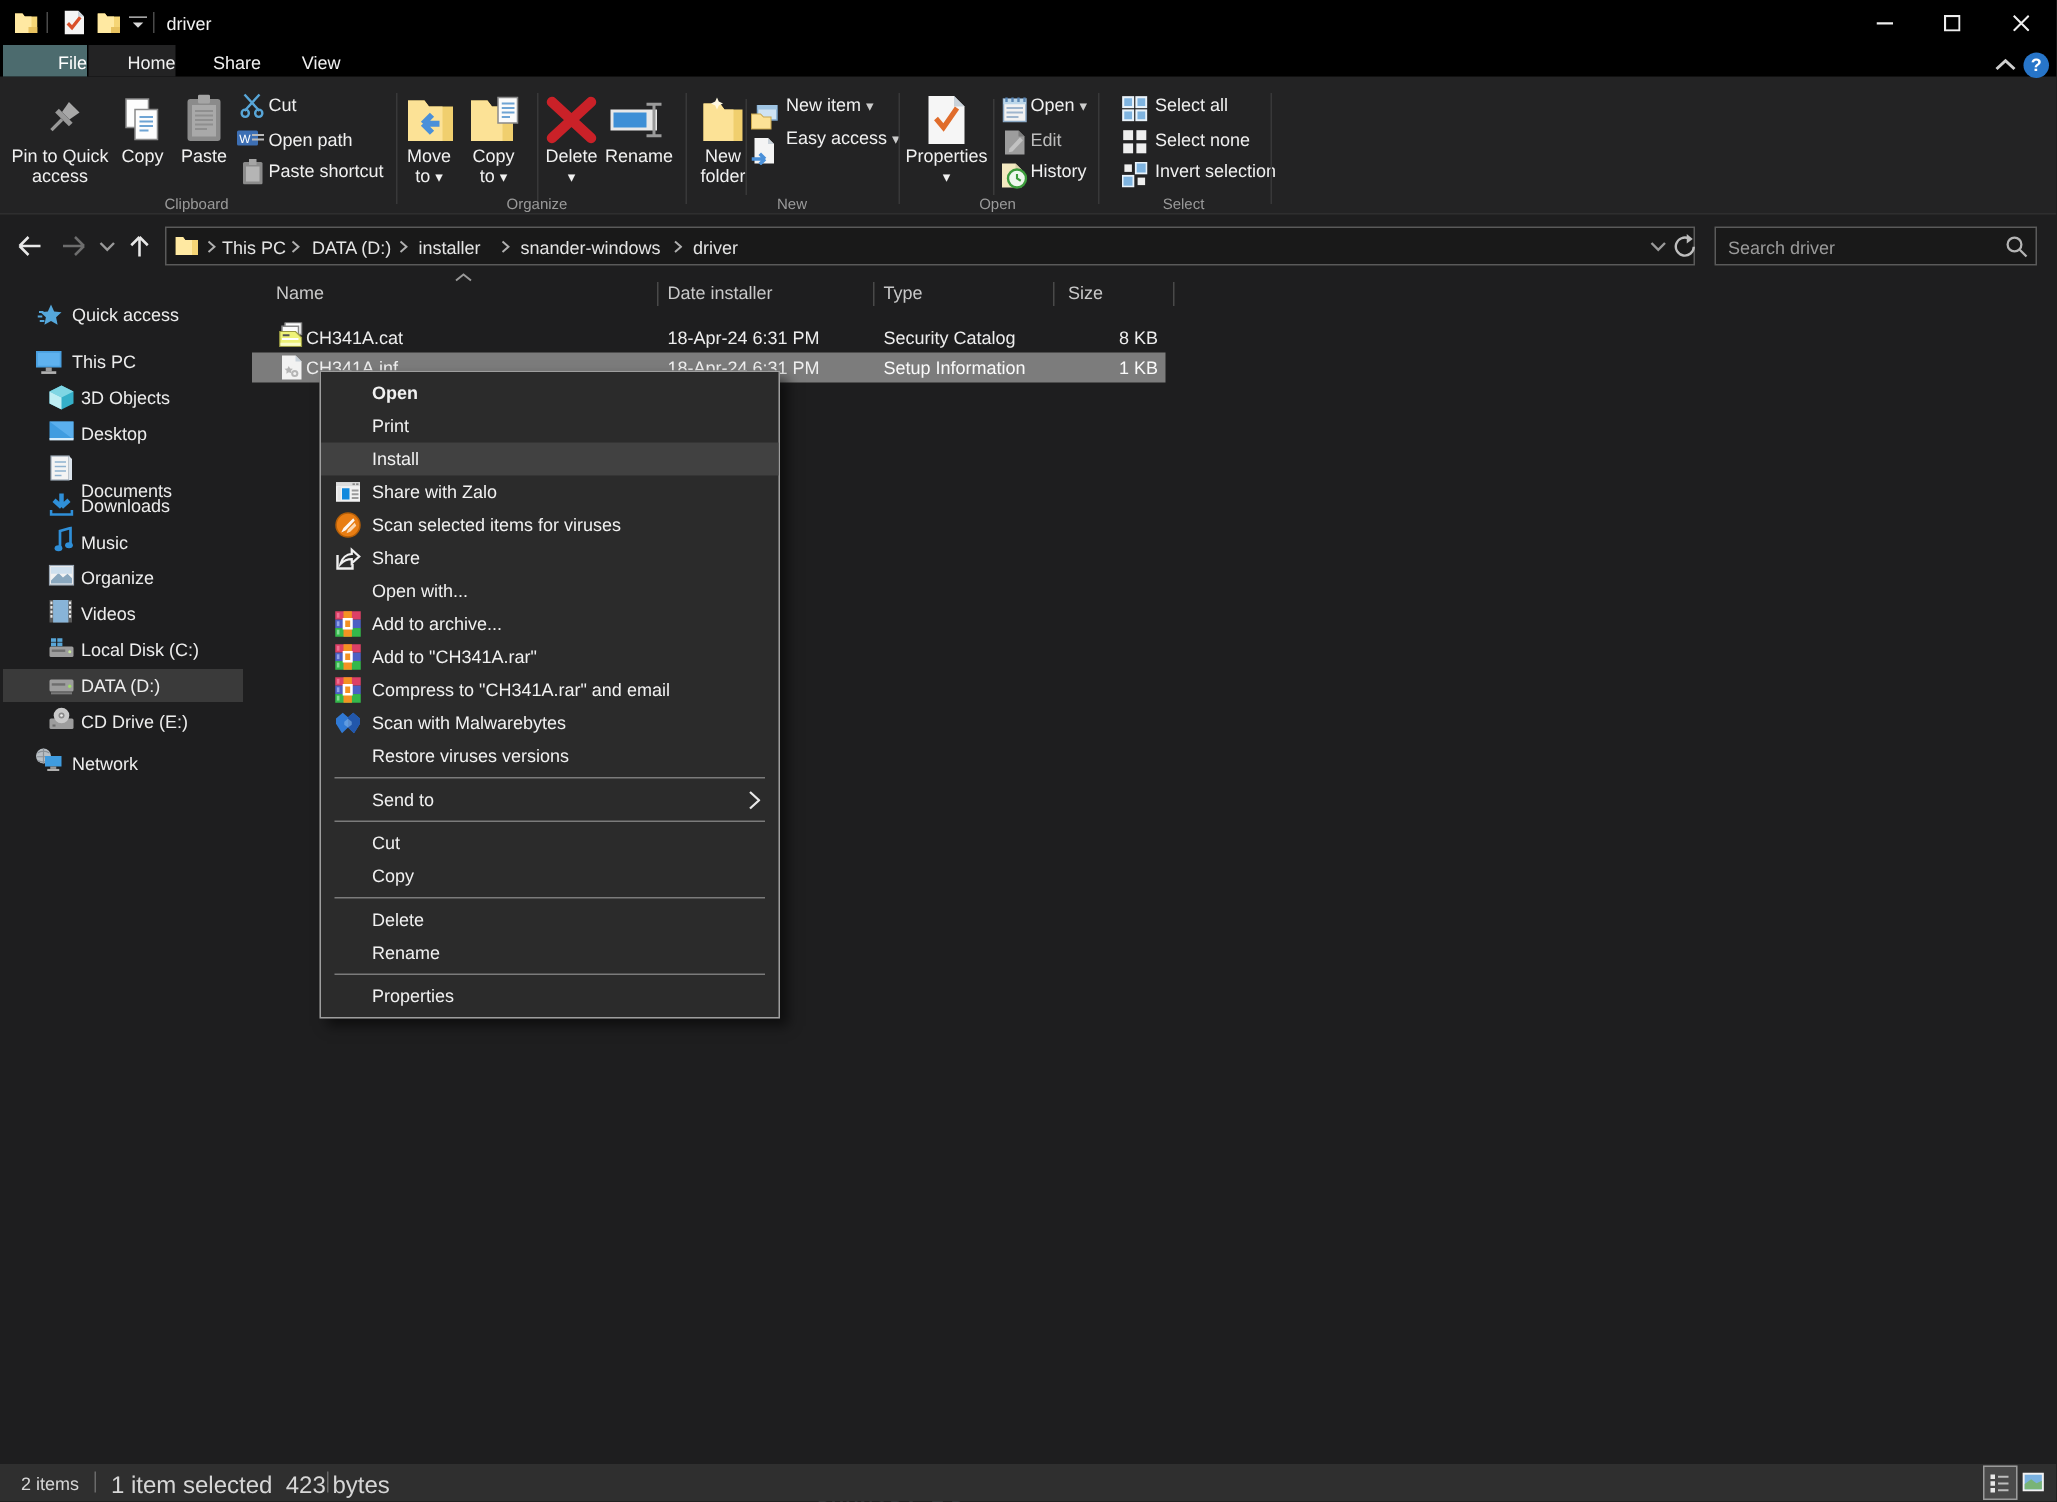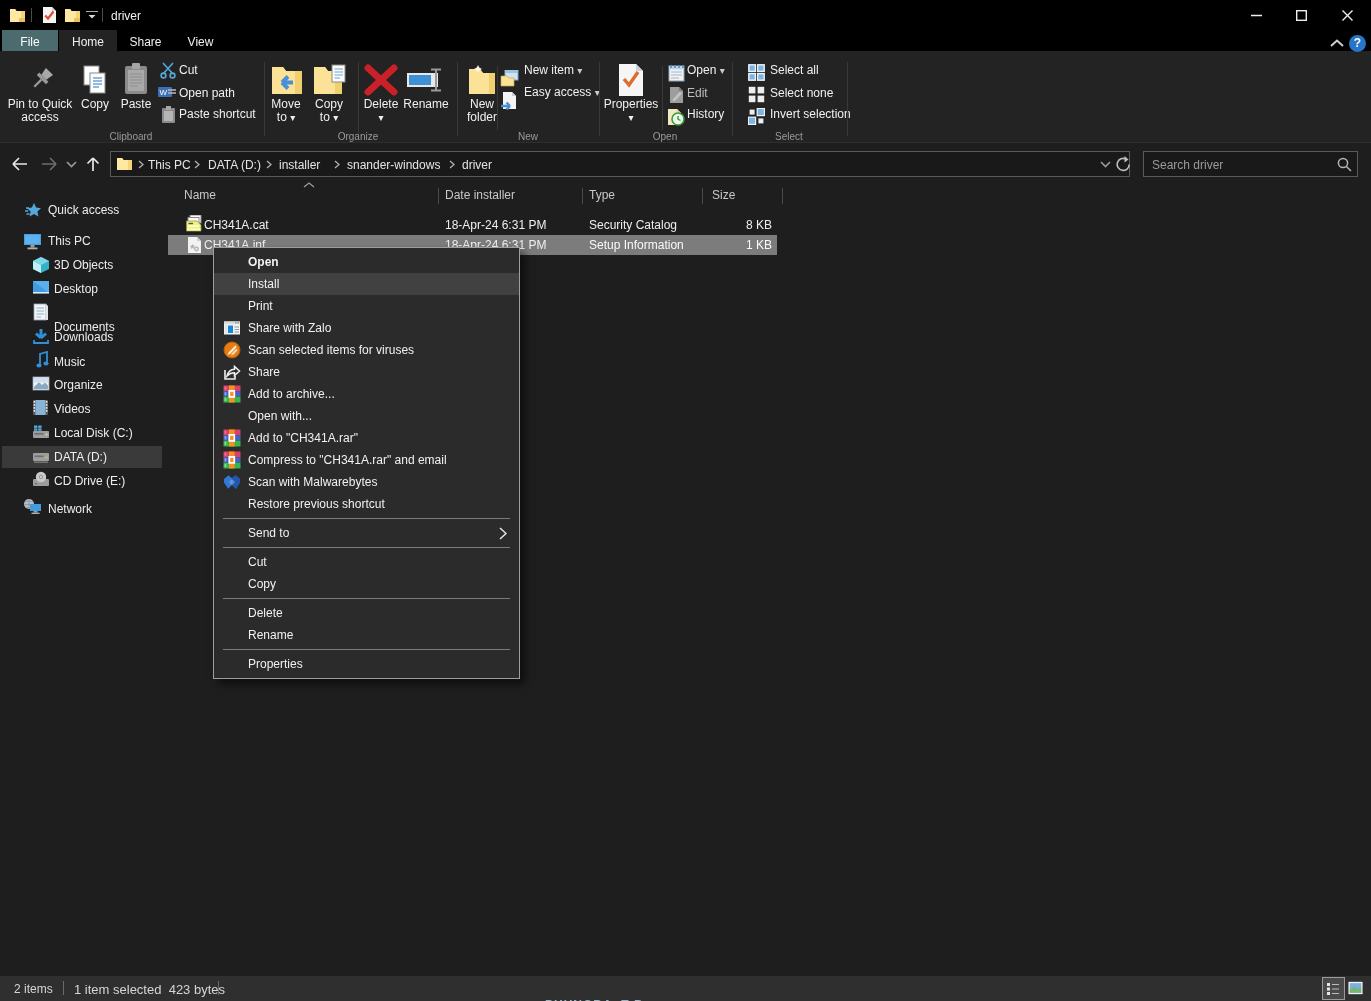--- a/index.html
+++ b/index.html
@@ -4,21 +4,21 @@
 html,body{margin:0;padding:0;background:#1e1e1f;width:1371px;height:1001px;overflow:hidden}
 *{box-sizing:border-box}
 body{font-family:"Liberation Sans",sans-serif;color:#eee;font-size:12px;position:relative}
 .abs{position:absolute}
 #titlebar{left:0;top:0;width:1371px;height:30px;background:#000}
 #tabrow{left:0;top:30px;width:1371px;height:21px;background:#000}
 #ribbon{left:0;top:58px;width:1371px;height:90px}
 #addr{left:0;top:148px;width:1371px;height:32px}
 #main{left:0;top:180px;width:1371px;height:796px}
 #statusbar{left:0;top:976px;width:1371px;height:25px;background:#2f2f2f}
-.tab{position:absolute;top:0;height:21px;padding-top:6px;line-height:12px;text-align:center;color:#f0f0f0}
+.tab{position:absolute;top:0;height:21px;padding-top:6px;line-height:12px;text-align:right;color:#f0f0f0}
 .grplabel{position:absolute;top:73px;color:#9a9a9a;font-size:10px;text-align:center;white-space:nowrap}
 .gsep{position:absolute;top:4px;height:74px;width:1px;background:#383839}
 .btxt{position:absolute;color:#f0f0f0;white-space:nowrap;text-align:center;line-height:13px}
 .stxt{position:absolute;color:#f0f0f0;white-space:nowrap;line-height:14px}
 .crumb{color:#e4e4e4}
 .sb-item{position:absolute;white-space:nowrap;color:#ededed;line-height:14px}
 .hdr{color:#c8c8c8}
 .menu-ic{position:absolute;left:9px;top:2px;width:18px;height:18px}
 .mi{position:relative;height:22px;line-height:22px;padding-left:34px;color:#f1f1f1;white-space:nowrap}
 .msep{height:7px;position:relative}
@@ -424,21 +424,21 @@
       </g>
     </svg>
  <div class="abs" style="left:204px;top:58px;color:#efefef">CH341A.inf</div>
  <div class="abs" style="left:445px;top:58px;color:#efefef">18-Apr-24 6:31 PM</div>
  <div class="abs" style="left:589px;top:58px;color:#fafafa">Setup Information</div>
  <div class="abs" style="left:716px;top:58px;width:56px;text-align:right;color:#fafafa">1 KB</div>
 </div>
 <div class="abs" id="statusbar">
  <div class="abs" style="left:14px;top:6px;color:#d6d6d6;font-size:12px">2 items</div>
  <div class="abs" style="left:63px;top:5px;width:1px;height:14px;background:#6a6a6a"></div>
- <div class="abs" style="left:74px;top:6px;color:#d6d6d6;font-size:13px">1 item selected&nbsp;&nbsp;423 bytes</div>
+ <div class="abs" style="left:74px;top:6px;color:#d6d6d6;font-size:16px">1 item selected&nbsp;&nbsp;423 bytes</div>
  <div class="abs" style="left:218px;top:5px;width:1px;height:14px;background:#6a6a6a"></div>
  <div class="abs" style="left:1322px;top:1px;width:23px;height:23px;background:#4a4a4a;border:1px solid #9a9a9a"></div>
  <svg class="abs" style="left:1326px;top:5px" width="15" height="15" viewBox="0 0 15 15">
       <g fill="#e8e8e8">
         <rect x="1" y="2" width="3" height="3"></rect>
         <rect x="1" y="6.5" width="3" height="3"></rect>
         <rect x="1" y="11" width="3" height="3"></rect>
       </g>
       <g stroke="#bdbdbd" stroke-width="1.2">
         <path d="M6 3.5 H13 M6 8 H13 M6 12.5 H13"></path>
@@ -448,22 +448,22 @@
       <rect x="0.5" y="0.5" width="16" height="14" fill="#f2f2f2"></rect>
       <rect x="2" y="2" width="13" height="11" fill="#7ab1e0"></rect>
       <path d="M2 9 L7 5.5 L11 8.5 L15 6.5 V13 H2 Z" fill="#79b477"></path>
     </svg>
  <div class="abs" style="left:545px;top:22px;width:120px;height:3px;overflow:hidden">
       <div style="color:#9fb3c0;font-size:12px;font-weight:bold;letter-spacing:1px">PHUNGBA&nbsp;&nbsp;T&nbsp;B</div>
     </div>
 </div>
 <div class="abs" id="ctxmenu" style="left:213px;top:247px;width:307px;background:#2b2b2b;border:1px solid #9e9e9e;box-shadow:5px 5px 8px rgba(0,0,0,.55);padding:3px 0;z-index:50">
  <div class="mi" style="font-weight:bold">Open</div>
+ <div class="mi">Print</div>
  <div class="mi" style="background:#414141">Install</div>
- <div class="mi">Print</div>
  <div class="mi"><svg class="menu-ic" viewBox="0 0 18 18">
         <rect x="1" y="2.5" width="16" height="13" fill="#f2f2f2"></rect>
         <rect x="1" y="2.5" width="16" height="2.6" fill="#dcdcdc"></rect>
         <rect x="12" y="3.2" width="1.6" height="1.2" fill="#888"></rect>
         <rect x="14.4" y="3.2" width="1.6" height="1.2" fill="#888"></rect>
         <rect x="2" y="5.5" width="2.2" height="9" fill="#e4e4e4"></rect>
         <rect x="5" y="6.5" width="5" height="7.5" fill="#1289dd"></rect>
         <g stroke="#9a9a9a" stroke-width="1.2">
           <path d="M11.5 8 H16 M11.5 10.5 H16 M11.5 13 H16"></path>
         </g>
@@ -471,31 +471,31 @@
  <div class="mi"><svg class="menu-ic" viewBox="0 0 18 18">
         <circle cx="9" cy="9" r="8" fill="#e87d13"></circle>
         <circle cx="9" cy="9" r="8" fill="none" stroke="#b35e08" stroke-width="1"></circle>
         <path d="M12.5 4.5 L6 11 L4.5 14 L7.5 12.5 L13.5 6 Z" fill="#fff" opacity=".95"></path>
         <path d="M13.5 7.5 L9 12 L8 14.5 L10.5 13.5 L14.5 9.5 Z" fill="#ffe9cf" opacity=".85"></path>
       </svg>Scan selected items for viruses</div>
  <div class="mi"><svg class="menu-ic" viewBox="0 0 18 18">
         <path d="M2 7 V16 H12 V13" stroke="#f0f0f0" stroke-width="1.6" fill="none"></path>
         <path d="M4 13 C5 9 8 6.5 11.5 6.3 L11.5 3.5 L16.5 8 L11.5 12.5 L11.5 9.8 C8.5 9.8 6 11 4 13 Z" fill="none" stroke="#f0f0f0" stroke-width="1.5"></path>
       </svg>Share</div>
+ <div class="mi">Open with...</div>
  <div class="mi"><svg class="menu-ic" viewBox="0 0 18 18">
         <rect x="0.5" y="0.5" width="17" height="5.6" fill="#dc4066"></rect>
         <rect x="0.5" y="6.1" width="17" height="5.6" fill="#4c60c4"></rect>
         <rect x="0.5" y="11.7" width="17" height="5.8" fill="#34b84b"></rect>
         <rect x="6" y="0.5" width="5.6" height="17" fill="#f39222"></rect>
         <path d="M6.3 5.8 h5 v6 h-5 Z" fill="none" stroke="#fff" stroke-width="1.7"></path>
         <rect x="1.6" y="1.6" width="1.7" height="3.2" fill="#ef6f93"></rect>
         <rect x="1.6" y="7.2" width="1.7" height="3.2" fill="#92a2e8"></rect>
         <rect x="1.6" y="12.8" width="1.7" height="3.2" fill="#84dd95"></rect>
       </svg>Add to archive...</div>
- <div class="mi">Open with...</div>
  <div class="mi"><svg class="menu-ic" viewBox="0 0 18 18">
         <rect x="0.5" y="0.5" width="17" height="5.6" fill="#dc4066"></rect>
         <rect x="0.5" y="6.1" width="17" height="5.6" fill="#4c60c4"></rect>
         <rect x="0.5" y="11.7" width="17" height="5.8" fill="#34b84b"></rect>
         <rect x="6" y="0.5" width="5.6" height="17" fill="#f39222"></rect>
         <path d="M6.3 5.8 h5 v6 h-5 Z" fill="none" stroke="#fff" stroke-width="1.7"></path>
         <rect x="1.6" y="1.6" width="1.7" height="3.2" fill="#ef6f93"></rect>
         <rect x="1.6" y="7.2" width="1.7" height="3.2" fill="#92a2e8"></rect>
         <rect x="1.6" y="12.8" width="1.7" height="3.2" fill="#84dd95"></rect>
       </svg>Add to "CH341A.rar"</div>
@@ -507,21 +507,21 @@
         <path d="M6.3 5.8 h5 v6 h-5 Z" fill="none" stroke="#fff" stroke-width="1.7"></path>
         <rect x="1.6" y="1.6" width="1.7" height="3.2" fill="#ef6f93"></rect>
         <rect x="1.6" y="7.2" width="1.7" height="3.2" fill="#92a2e8"></rect>
         <rect x="1.6" y="12.8" width="1.7" height="3.2" fill="#84dd95"></rect>
       </svg>Compress to "CH341A.rar" and email</div>
  <div class="mi"><svg class="menu-ic" viewBox="0 0 18 18">
         <path d="M1 6 L5.5 2.2 L9 5.2 L12.5 2.2 L17 6 L17 9.5 L13 15.8 L9 12 L5 15.8 L1 9.5 Z" fill="#3079d4"></path>
         <path d="M9 5.2 L12.5 2.2 L17 6 L17 9.5 L13 15.8 L9 12 Z" fill="#2257ab"></path>
         <path d="M6.5 8.2 L9 6.2 L11.5 8.2 L11.5 10.1 L9 12 L6.5 10.1 Z" fill="#7eb3ea" opacity=".6"></path>
       </svg>Scan with Malwarebytes</div>
- <div class="mi">Restore previous shortcut</div>
+ <div class="mi">Restore viruses versions</div>
  <div class="msep">
       <div></div>
     </div>
  <div class="mi">Send to<svg style="position:absolute;right:12px;top:5px" width="8" height="13" viewBox="0 0 8 13">
         <path d="M1 1 L7 6.5 L1 12" stroke="#e8e8e8" stroke-width="1.5" fill="none"></path>
       </svg></div>
  <div class="msep">
       <div></div>
     </div>
  <div class="mi">Cut</div>

